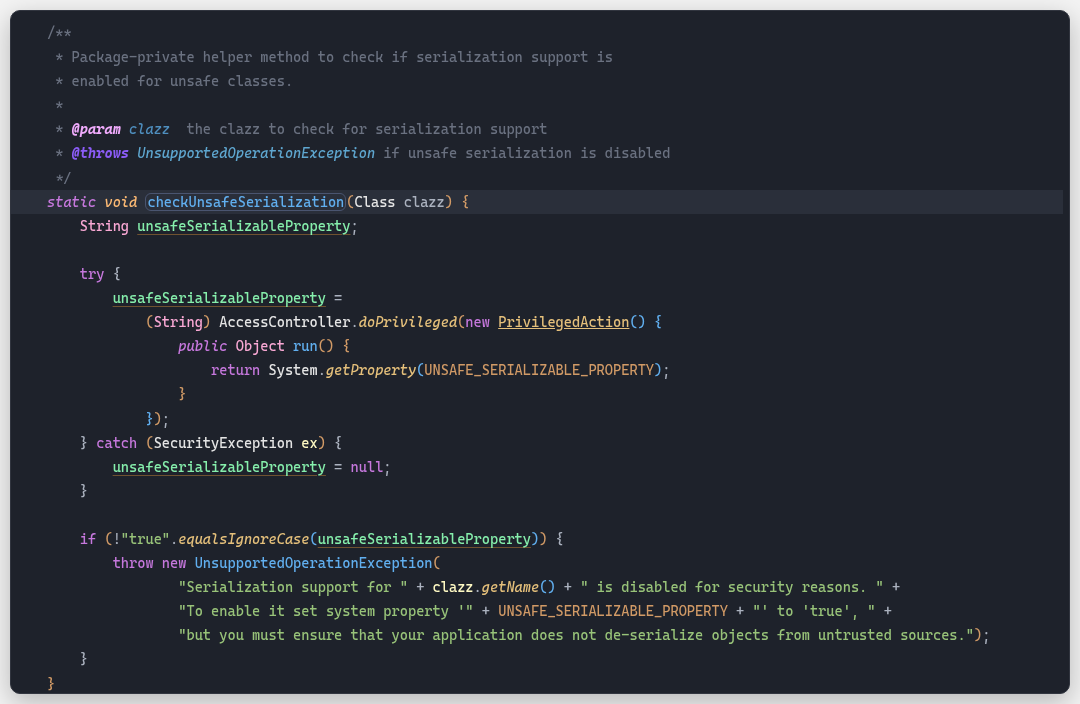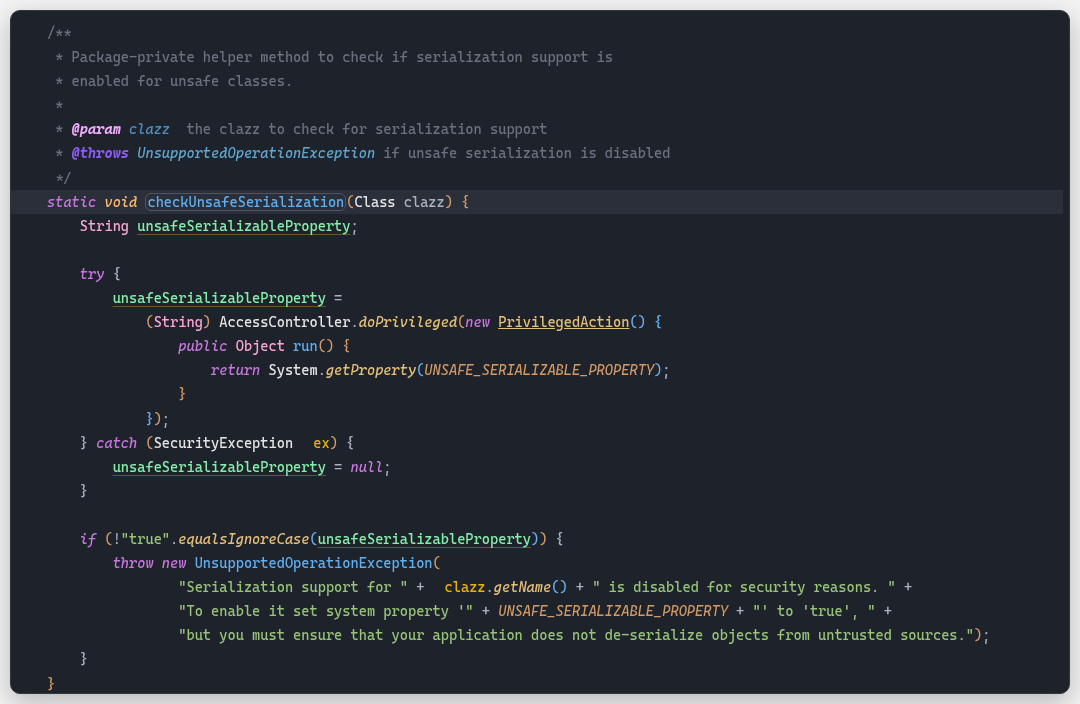--- a/index.html
+++ b/index.html
@@ -50,36 +50,36 @@
   
   .t-dim-comment { color: #6a7180; }
   .t-tag-param { color: #f0abfc; font-style: italic; font-weight: bold;}
   .t-tag-throws { color: #8b5cf6; font-style: italic; font-weight: bold;}
   .t-javadoc-ident { color: #4f8fbf; font-style: italic; }
   .t-javadoc-ex { color: #5fa7d0; font-style: italic; }
   .t-comment-ital { color: #6a7180; }
 
   .t-kw-mod { color: #c678dd; font-style: italic; } 
   .t-kw-type { color: #fdba74; font-style: italic; } 
-  .t-kw { color: #c678dd; font-style: italic; } 
+  .t-kw { color: #c678dd; } 
 
   .t-mname { color: #61afef; }   
   .t-mcall-y { color: #e5c07b; font-style: italic;} 
   .t-classname { color: #e5e5e5; } 
   .t-orange-type { color: #e5c07b; text-decoration: underline; } 
   .t-str-type { color: #f9a8d4; }
   .t-param { color: #abb2bf; }
   .t-var { color: #86efac; text-decoration: underline; text-decoration-color: #6f5230; text-decoration-thickness: 1px; text-underline-offset: 3px;}
-  .t-vplain { color: #eab308; margin-left: 12px; }
+  .t-vplain { color: #fef9c3; }
   .t-brace { color: #abb2bf; }
   .t-brace-y { color: #d19a66; }
   .t-paren-b { color: #61afef; }
   .t-op { color: #abb2bf; }
   .t-string { color: #98c379; }
-  .t-const { color: #d19a66; font-style: italic;}
+  .t-const { color: #d19a66; }
   .t-semi { color: #abb2bf; }
   .t-neg { color: #abb2bf; }
 
   .highlight-box {
     border: 1px solid #4a5570;
     border-radius: 6px;
     padding: 0 1px;
   }
 </style>
 </head>

